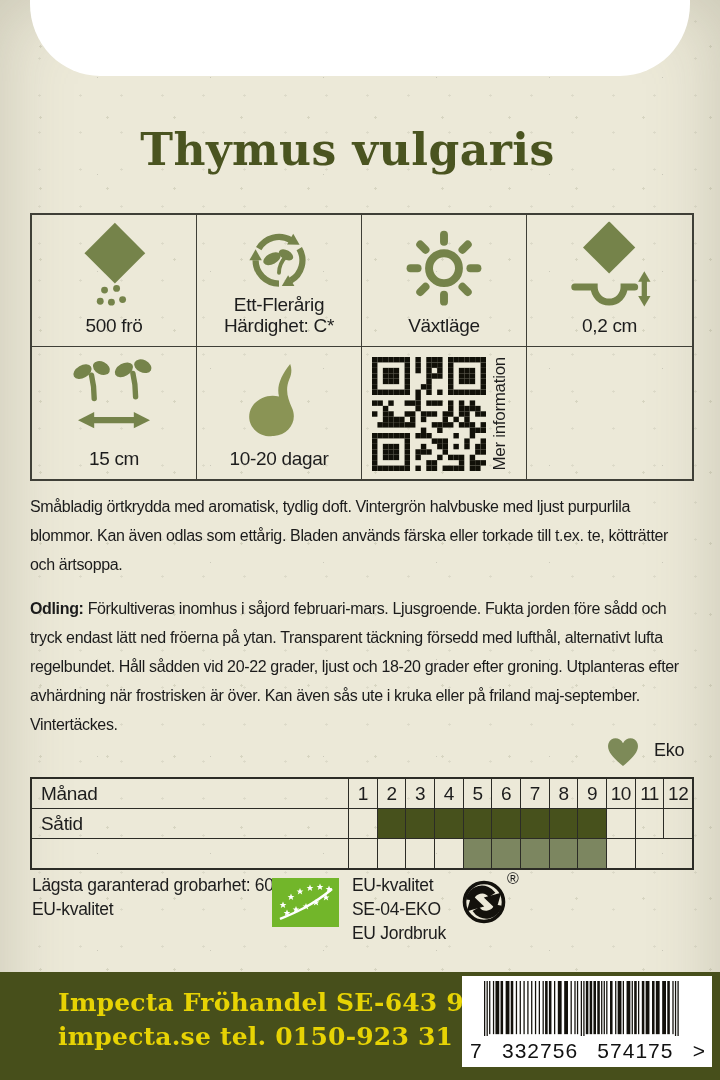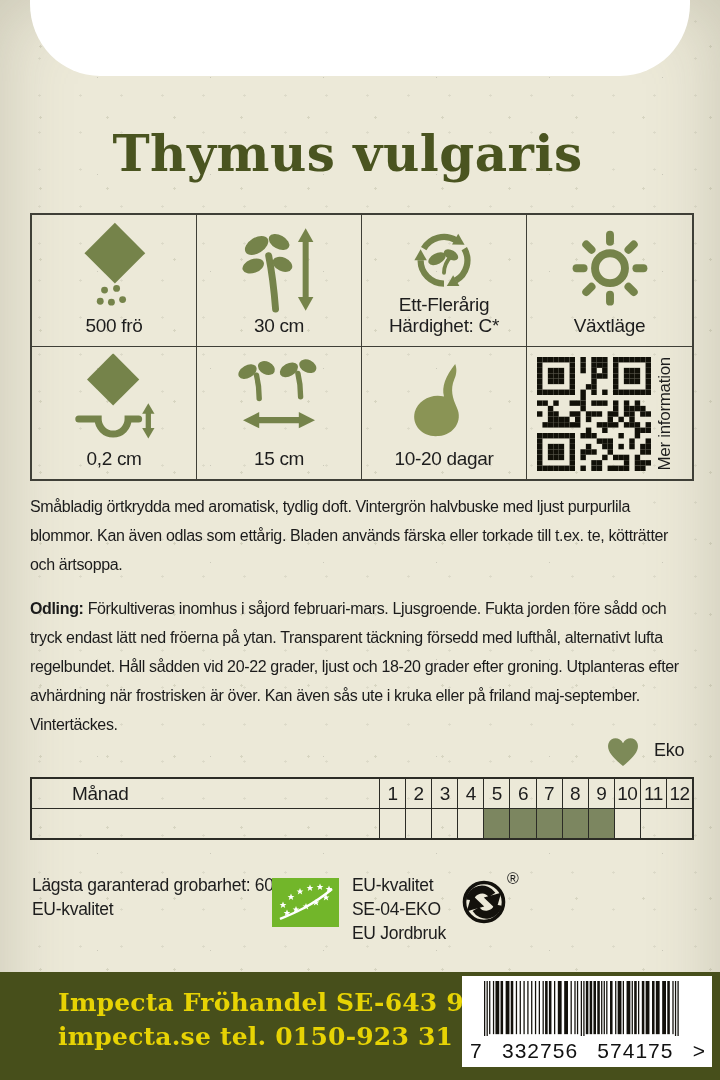--- a/index.html
+++ b/index.html
@@ -9,21 +9,21 @@
       radial-gradient(rgba(140,140,110,.22) 1px, transparent 1.3px),
       radial-gradient(rgba(120,125,100,.14) 1px, transparent 1.4px),
       radial-gradient(rgba(60,60,50,.18) .8px, transparent 1px);
     background-size:67px 71px, 41px 37px, 113px 97px;
     background-position:7px 11px, 19px 3px, 41px 29px;
     box-shadow:inset 0 0 70px rgba(110,108,85,.28);
     font-family:"Liberation Sans", sans-serif;color:#1d1d1d;}
   .notch{position:absolute;top:0;left:30px;right:30px;height:76px;background:#ffffff;
     border-bottom-left-radius:70px 72px;border-bottom-right-radius:70px 72px;}
   .title{position:absolute;top:124px;left:0;width:695px;text-align:center;
-    font-family:"DejaVu Serif", serif;font-weight:700;font-size:50px;color:#4a5420;letter-spacing:.5px;}
+    font-family:"DejaVu Serif", serif;font-weight:700;font-size:44px;color:#4a5420;letter-spacing:.5px;}
   .subtitle{position:absolute;top:172px;left:0;width:720px;text-align:center;
     font-family:"DejaVu Serif", serif;font-weight:700;font-size:24px;color:#4a5420;}
   
   .grid{position:absolute;top:213px;left:30px;width:660px;height:264px;
     display:grid;grid-template-columns:repeat(4,1fr);grid-template-rows:1fr 1fr;
     border:2px solid #3f3f37;}
   .cell{border-right:1px solid #3f3f37;border-bottom:1px solid #3f3f37;
     display:flex;flex-direction:column;align-items:center;justify-content:flex-end;
     padding:10px 4px 10px;position:relative;}
   .cell:nth-child(4n){border-right:none;}
@@ -37,21 +37,21 @@
   .para{position:absolute;left:30px;width:662px;font-size:16px;line-height:29px;
     letter-spacing:-.35px;color:#1b1b1b;}
   .desc{top:492px;}
   .odling{top:594px;}
   .lead{font-weight:700;}
   
   .eko{position:absolute;top:732px;left:604px;display:flex;align-items:center;gap:12px;}
   .eko-label{font-size:18px;letter-spacing:-.2px;}
   
   .calendar{position:absolute;top:777px;left:30px;width:660px;border:2px solid #2c2c26;background:transparent;}
-  .cal-row{display:grid;grid-template-columns:316px repeat(12,1fr);height:29px;padding-left:31px;}
+  .cal-row{display:grid;grid-template-columns:316px repeat(12,1fr);height:29px;}
   .cal-row + .cal-row{border-top:1px solid #2c2c26;}
   .cal-row > div{border-left:1px solid #2c2c26;display:flex;align-items:center;}
   .cal-row > div:first-child{border-left:none;padding-left:9px;}
   .cal-label{font-size:19px;letter-spacing:-.3px;}
   .cal-cell{justify-content:center;font-size:19px;letter-spacing:-.5px;}
   
   .quality{position:absolute;top:874px;left:32px;font-size:17.5px;line-height:23.5px;letter-spacing:-.3px;}
   .eu-logo{position:absolute;top:878px;left:272px;}
   .eu-lines{position:absolute;top:874px;left:352px;font-size:17.5px;line-height:23.8px;letter-spacing:-.3px;}
   .greendot{position:absolute;top:879px;left:461px;}
@@ -83,35 +83,20 @@
           <circle cx="39" cy="74" r="4"></circle>
             <circle cx="53" cy="72" r="4"></circle>
           <circle cx="34" cy="87" r="4"></circle>
             <circle cx="47" cy="88" r="4"></circle>
             <circle cx="60" cy="85" r="4"></circle>
         </svg>
       </span>
       <div class="cell-label">500 frö</div>
     </div>
 
-    <div class="cell">
-      <span class="ic">
-        <svg width="86" height="96" viewBox="0 0 100 100" fill="#75834a">
-          <path d="M46,96 C44,70 42,54 38,34" stroke="#75834a" stroke-width="8" fill="none" stroke-linecap="round"></path>
-          <ellipse cx="24" cy="22" rx="15" ry="9" transform="rotate(-32 24 22)"></ellipse>
-          <ellipse cx="50" cy="18" rx="13" ry="8" transform="rotate(28 50 18)"></ellipse>
-          <ellipse cx="20" cy="46" rx="13" ry="8" transform="rotate(-20 20 46)"></ellipse>
-          <ellipse cx="54" cy="44" rx="12" ry="8" transform="rotate(24 54 44)"></ellipse>
-          <line x1="81" y1="14" x2="81" y2="86" stroke="#75834a" stroke-width="7" stroke-linecap="round"></line>
-          <polygon points="72,18 90,18 81,2"></polygon>
-          <polygon points="72,82 90,82 81,98"></polygon>
-        </svg>
-      </span>
-      <div class="cell-label">30 cm</div>
-    </div>
 
     <div class="cell">
       <span class="ic" style="transform:translate(-50%,-72%);">
         <svg width="78" height="80" viewBox="0 0 100 100" fill="#75834a">
           <path d="M24,31 A30,30 0 0 1 65,20" stroke="#75834a" stroke-width="8" fill="none"></path>
           <polygon points="-2,-8 -2,8 12,0" transform="translate(66,20) rotate(30)"></polygon>
           <path d="M76,31 A30,30 0 0 1 65,72" stroke="#75834a" stroke-width="8" fill="none"></path>
           <polygon points="-2,-8 -2,8 12,0" transform="translate(64,73) rotate(150)"></polygon>
           <path d="M50,76 A30,30 0 0 1 20,46" stroke="#75834a" stroke-width="8" fill="none"></path>
           <polygon points="-2,-8 -2,8 12,0" transform="translate(20,44) rotate(-90)"></polygon>
@@ -438,20 +423,35 @@
         <div class="cal-cell">5</div>
         <div class="cal-cell">6</div>
         <div class="cal-cell">7</div>
         <div class="cal-cell">8</div>
         <div class="cal-cell">9</div>
         <div class="cal-cell">10</div>
         <div class="cal-cell">11</div>
         <div class="cal-cell">12</div>
       </div>
     <div class="cal-row">
+      <div class="cal-label">Såtid</div>
+    <div class="cal-cell"></div>
+        <div class="cal-cell" style="background: rgb(71, 81, 28);"></div>
+        <div class="cal-cell" style="background: rgb(71, 81, 28);"></div>
+        <div class="cal-cell" style="background: rgb(71, 81, 28);"></div>
+        <div class="cal-cell" style="background: rgb(71, 81, 28);"></div>
+        <div class="cal-cell" style="background: rgb(71, 81, 28);"></div>
+        <div class="cal-cell" style="background: rgb(71, 81, 28);"></div>
+        <div class="cal-cell" style="background: rgb(71, 81, 28);"></div>
+        <div class="cal-cell" style="background: rgb(71, 81, 28);"></div>
+        <div class="cal-cell"></div>
+        <div class="cal-cell"></div>
+        <div class="cal-cell"></div>
+      </div>
+    <div class="cal-row">
     <div class="cal-cell"></div>
         <div class="cal-cell"></div>
         <div class="cal-cell"></div>
         <div class="cal-cell"></div>
         <div class="cal-cell"></div>
         <div class="cal-cell" style="background: rgb(124, 134, 96);"></div>
         <div class="cal-cell" style="background: rgb(124, 134, 96);"></div>
         <div class="cal-cell" style="background: rgb(124, 134, 96);"></div>
         <div class="cal-cell" style="background: rgb(124, 134, 96);"></div>
         <div class="cal-cell" style="background: rgb(124, 134, 96);"></div>

